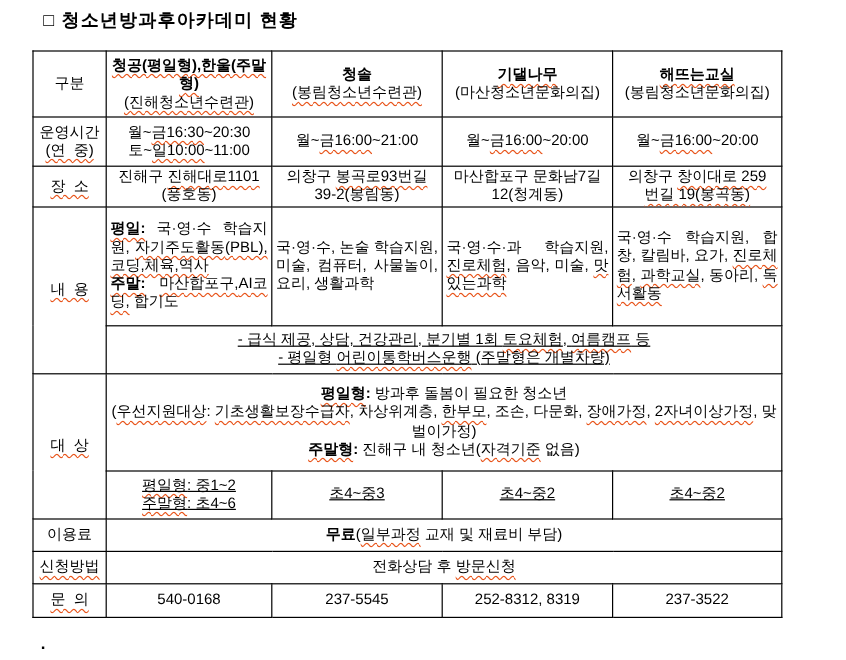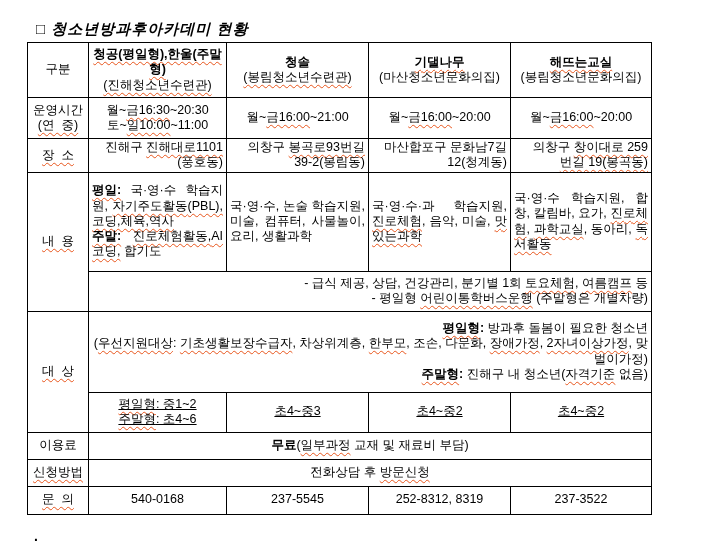--- a/index.html
+++ b/index.html
@@ -1,31 +1,31 @@
 <!DOCTYPE html>
 <html><head>
 <meta charset="utf-8">
 <style>
   html,body{margin:0;padding:0;background:#fff;}
   .page{position:relative;width:705px;height:550px;background:#ffffff;color:#000;
         font-family:"Liberation Sans","DejaVu Sans",sans-serif;}
-  .title{position:absolute;left:36px;top:20px;font-size:15px;font-weight:bold;letter-spacing:1px;font-style:italic;}
+  .title{position:absolute;left:36px;top:8px;font-size:15px;font-weight:bold;letter-spacing:1px;}
   table.grid{position:absolute;left:27px;top:42px;border-collapse:collapse;table-layout:fixed;}
   table.grid td{border:1.5px solid #000;font-size:12.5px;line-height:1.22;padding:1px 3px;
       vertical-align:middle;white-space:pre-wrap;overflow:hidden;}
   td.lbl{text-align:center;}
   td.c{text-align:center;}
-  td.l{text-align:right;}
+  td.l{text-align:center;}
   td.j{text-align:justify;text-align-last:left;}
   .b{font-weight:bold;}
   .u{text-decoration-line:underline;text-decoration-style:wavy;
      text-decoration-color:#e8551c;text-decoration-thickness:1px;text-underline-offset:3px;}
   .footer-mark{position:absolute;left:34px;top:528px;font-size:14px;font-weight:bold;}
   tr.r-head{height:55px;} tr.r-hours{height:41px;margin-top:26px;} tr.r-loc{height:31px;}
-  tr.r-prog{height:99px;} tr.r-notes{height:40px;} tr.r-target{height:81px;}
+  tr.r-prog{height:99px;} tr.r-notes{height:40px;text-decoration:underline;} tr.r-target{height:81px;}
   tr.r-grade{height:40px;text-decoration:underline;} tr.r-fee{height:27px;} tr.r-apply{height:27px;} tr.r-contact{height:28px;}
 </style>
 </head>
 <body>
 
 <div class="page">
 
   <div class="title">□ 청소년방과후아카데미 현황</div>
 
   <table class="grid">
@@ -68,21 +68,21 @@
 39-2(봉림동)</span></td>
       <td class="l"><span>마산합포구 문화남7길
 12(청계동)</span></td>
       <td class="l"><span>의창구 </span><span class="u">창이대로 259</span><span>
 </span><span class="u">번길 19(봉곡동)</span></td>
     </tr>
 
     <tr class="r-prog">
       <td class="lbl" rowspan="2"><span class="u">내  용</span></td>
       <td class="j"><span class="b u">평일:</span><span> 국·영·수 학습지원, </span><span class="u">자기주도활동</span><span class="u">(PBL),코딩,체육,역사</span><span>
-</span><span class="b u">주말:</span><span> </span><span class="u">진로체험활동,</span><span class="u">AI코딩,</span><span> 합기도</span></td>
+</span><span class="b u">주말:</span><span> </span><span class="u">마산합포구,</span><span class="u">AI코딩,</span><span> 합기도</span></td>
       <td class="j"><span>국·영·수, 논술 학습지원, 미술, 컴퓨터, 사물놀이, 요리, 생활과학</span></td>
       <td class="j"><span>국·영·수·과 학습지원, </span><span class="u">진로체험</span><span>, 음악, 미술, </span><span class="u">맛있는과학</span></td>
       <td class="j"><span>국·영·수 학습지원, 합창, 칼림바, 요가, </span><span class="u">진로체험</span><span>, </span><span class="u">과학교실</span><span>, 동아리, </span><span class="u">독서활동</span></td>
     </tr>
 
     <tr class="r-notes">
       <td class="l" colspan="4"><span>- 급식 제공, 상담, 건강관리, 분기별 1회 </span><span class="u">토요체험</span><span>, </span><span class="u">여름캠프</span><span> 등
 - 평일형 </span><span class="u">어린이통학버스운행</span><span> (주말형은 개별차량)</span></td>
     </tr>
 

